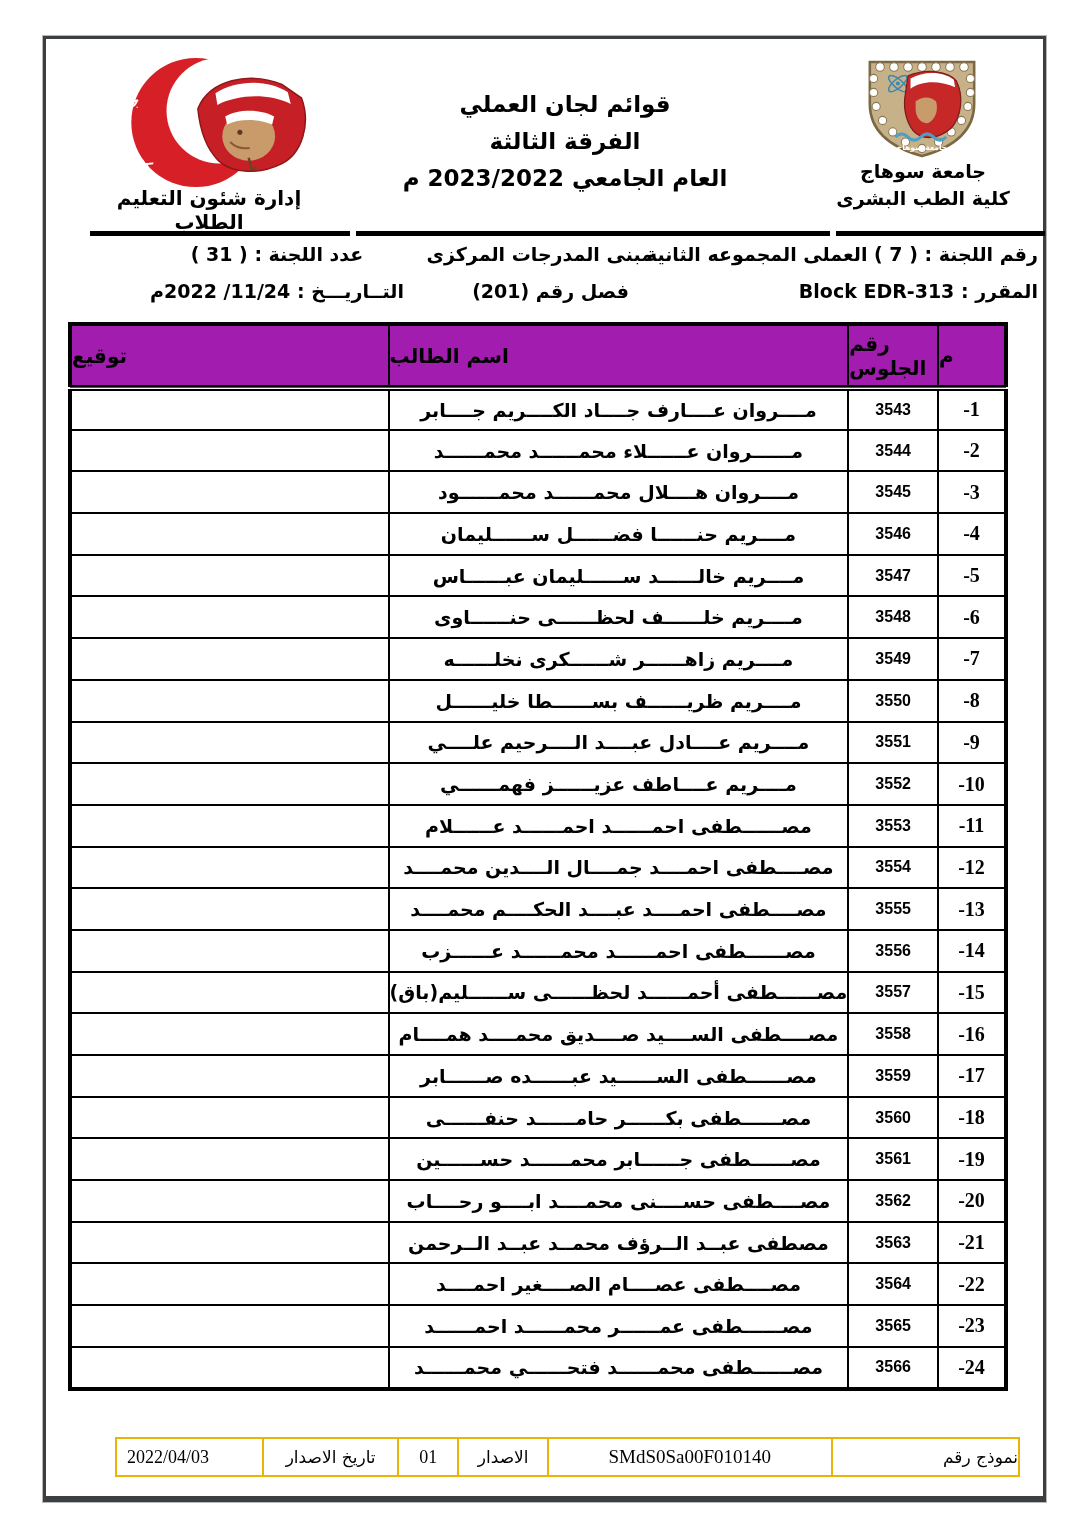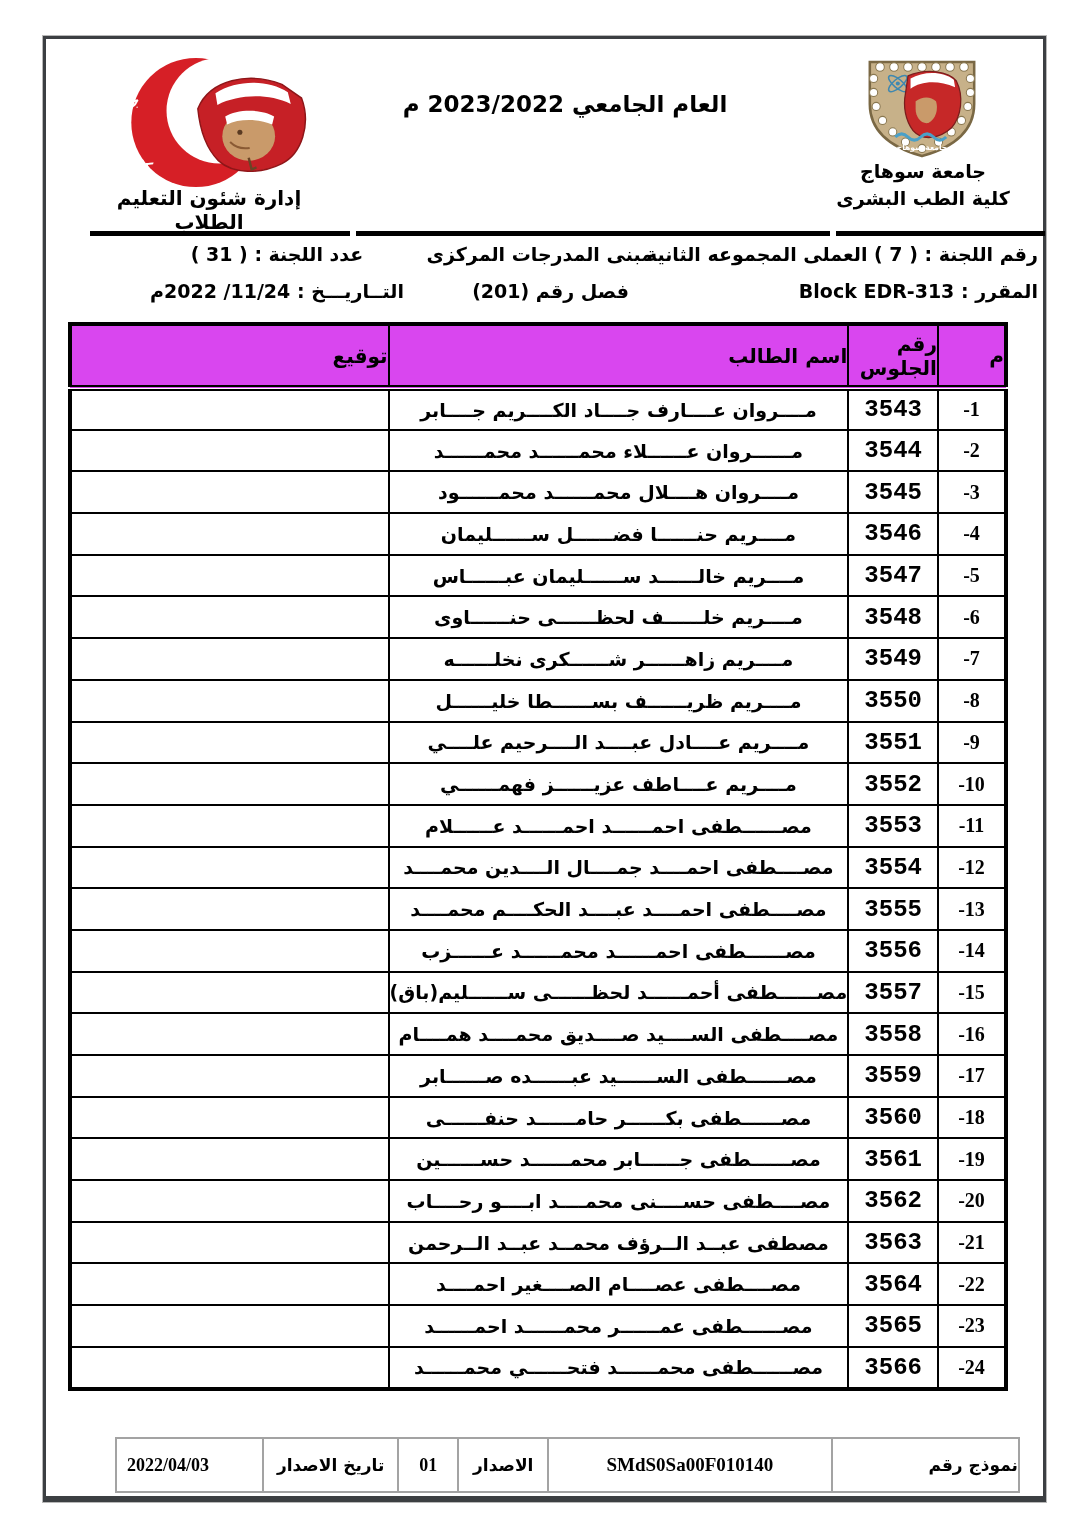--- a/index.html
+++ b/index.html
@@ -29,35 +29,35 @@
   .info-cell { font-weight:bold; font-size:19px; white-space:nowrap; }
   .info-right  { left:640px; width:398px; text-align:right; }
   .info-middle { left:448px; width:205px; text-align:center; }
   .info-left   { left:116px; width:322px; text-align:center; }
   .info-left .inner { display:inline-block; direction:rtl; }
   .row1 { top:243px; } .row2 { top:280px; }
 
   
   table.main-table { position:absolute; left:68px; top:322px; width:940px;
                      border-collapse:collapse; border:4px solid #000; direction:rtl; }
-  .main-table th { background:#d946ef; border:2px solid #000; border-bottom:6px double #000;
-                   font-size:20px; font-weight:bold; height:64px; text-align:right; vertical-align:middle; }
+  .main-table th { background:#a21caf; border:2px solid #000; border-bottom:6px double #000;
+                   font-size:20px; font-weight:bold; height:64px; text-align:left; vertical-align:middle; }
   .main-table td { border:2px solid #000; height:41.7px; text-align:center; vertical-align:middle; }
   .col-index { width:77px; }  .col-seat { width:92px; }
   .col-name  { width:392px; } .col-sign { width:379px; }
   td.cell-index { font-family:"Liberation Serif", serif; font-weight:bold; font-size:20px; direction:ltr; }
-  td.cell-seat  { font-family:Liberation Mono, monospace; font-weight:bold; font-size:24px;text-align:center; }
+  td.cell-seat  { font-family:Liberation Sans, sans-serif; font-weight:bold; font-size:16px;text-align:center; }
   td.cell-name  { font-weight:bold; font-size:19px; white-space:nowrap; }
   th .two-line span { display:block; line-height:24px; }
 
   
   table.footer-table { position:absolute; left:115px; top:1437px; width:905px;
                        border-collapse:collapse; border:2px solid #000; direction:rtl; }
-  .footer-table td { border:2px solid #a3a3a3; height:54px; vertical-align:middle;
-                     font-weight:bold; font-size:17px; text-align:center; }
+  .footer-table td { border:2px solid #eab308; height:38px; vertical-align:middle;
+                     font-weight:normal; font-size:17px; text-align:center; }
   td.f-label-right { width:188px; text-align:right; padding-left:14px; }
   td.f-code  { width:284px; font-family:"Liberation Serif", serif; font-size:19px;text-align:center; }
   td.f-issue { width:90px; }
   td.f-issue-val { width:60px; font-family:"Liberation Serif", serif; font-size:18px; }
   td.f-date-label { width:136px; }
   td.f-date-val { width:147px; font-family:"Liberation Serif", serif; font-size:18px;
                   text-align:left; padding-left:10px; direction:ltr; }
 </style>
 </head>
 <body>
@@ -115,20 +115,22 @@
   <circle cx="143" cy="82" r="2.6" fill="#5a3a22"></circle>
   <path d="M133,92 q8,8 20,6" fill="none" stroke="#8a5a34" stroke-width="2"></path>
   <path d="M152,108 l3,12 l5,-2" fill="none" stroke="#6a4426" stroke-width="2.5"></path>
   <text x="42" y="52" font-size="15" font-weight="bold" fill="#ffffff" transform="rotate(-28 42 52)">جامعة سوهاج</text>
   <text x="52" y="124" font-size="15" font-weight="bold" fill="#ffffff" transform="rotate(14 52 124)">كلية الطب</text>
 </svg>
 
 <div class="abs logo-caption-left">إدارة شئون التعليم الطلاب</div>
 
 <div class="abs titles">
+  <div class="t-line">قوائم لجان العملي</div>
+  <div class="t-line">الفرقة الثالثة</div>
   <div class="t-line">العام الجامعي 2023/2022 م</div>
 </div>
 
 <div class="abs sep-line"></div>
 <div class="abs sep-gap" style="left:350px;"></div>
 <div class="abs sep-gap" style="left:830px;"></div>
 
 <div class="abs info-cell info-right row1">رقم اللجنة : ( 7 ) العملى المجموعه الثانية</div>
 <div class="abs info-cell info-middle row1">مبنى المدرجات المركزى</div>
 <div class="abs info-cell info-left row1">

